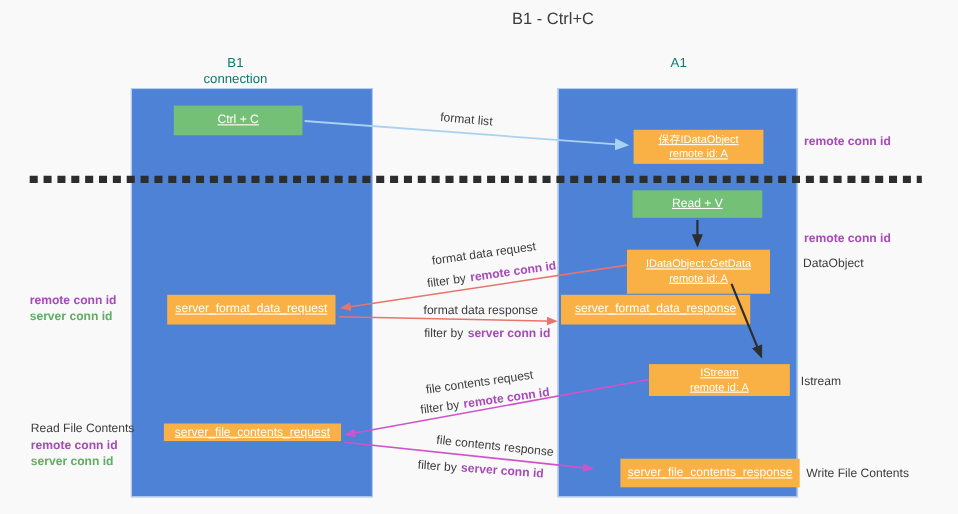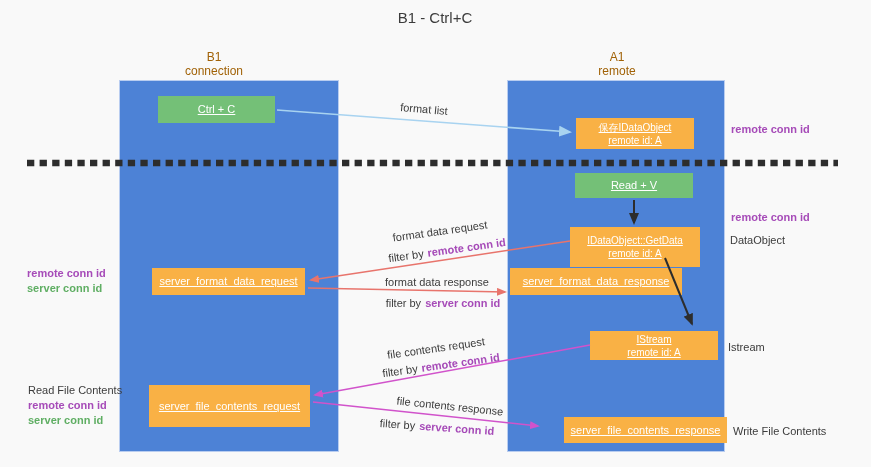--- a/index.html
+++ b/index.html
@@ -4,25 +4,25 @@
 <style>
   html,body{margin:0;padding:0;}
   body{
     width:871px;height:467px;position:relative;overflow:hidden;
     background:var(--bg,#f9f9f9);
     font-family:"Liberation Sans",sans-serif;
     color:var(--label-dark,#3c3c3c);
   }
   .abs{position:absolute;}
   .title{
-    left:330px;top:8px;width:210px;text-align:center;
+    left:330px;top:8px;width:210px;text-align:right;
     font-size:15px;line-height:20px;color:var(--label-dark,#3c3c3c);
   }
   .col-header{
-    width:130px;text-align:center;font-size:12px;line-height:14px;color:#a16207;
+    width:130px;text-align:center;font-size:12px;line-height:14px;color:#0f766e;
   }
   .lane{
     background:var(--lane-blue,#4d82d6);
     border:1px solid #b9cdf0;
   }
   .node{
     display:flex;flex-direction:column;align-items:center;justify-content:center;
     color:#fff;font-size:11px;text-align:center;line-height:13px;text-decoration:underline;
   }
   .node.orange{background:var(--box-orange,#f9b145);}
@@ -54,21 +54,20 @@
 <div class="abs title">
   <div>B1 - Ctrl+C</div>
 </div>
 
 <div class="abs col-header" style="left:149px;top:50px;">
   <div>B1</div>
   <div>connection</div>
 </div>
 <div class="abs col-header" style="left:552px;top:50px;">
   <div>A1</div>
-  <div>remote</div>
 </div>
 
 <div class="abs lane" style="left:119px;top:80px;width:218px;height:370px;"></div>
 <div class="abs lane" style="left:507px;top:80px;width:216px;height:370px;"></div>
 
 <div class="abs node green" style="left:158px;top:96px;width:117px;height:27px;">
   <div>Ctrl + C</div>
 </div>
 <div class="abs node orange" style="left:576px;top:118px;width:118px;height:31px;">
   <div class="l2">保存IDataObject</div>
@@ -84,21 +83,21 @@
 <div class="abs node orange" style="left:152px;top:268px;width:153px;height:27px;">
   <div>server_format_data_request</div>
 </div>
 <div class="abs node orange" style="left:510px;top:268px;width:172px;height:27px;">
   <div>server_format_data_response</div>
 </div>
 <div class="abs node orange" style="left:590px;top:331px;width:128px;height:29px;">
   <div class="l2">IStream</div>
   <div class="l2">remote id: A</div>
 </div>
-<div class="abs node orange" style="left:149px;top:385px;width:161px;height:42px;">
+<div class="abs node orange" style="left:149px;top:385px;width:161px;height:16px;">
   <div>server_file_contents_request</div>
 </div>
 <div class="abs node orange" style="left:564px;top:417px;width:163px;height:26px;">
   <div>server_file_contents_response</div>
 </div>
 
 <svg class="abs arrows" width="871" height="467" viewBox="0 0 871 467">
   <defs>
     <marker id="mBlue" markerUnits="userSpaceOnUse" markerWidth="13" markerHeight="11" refX="11" refY="5.5" orient="auto">
       <path d="M0,0 L13,5.5 L0,11 z" class="fill-blue"></path>

